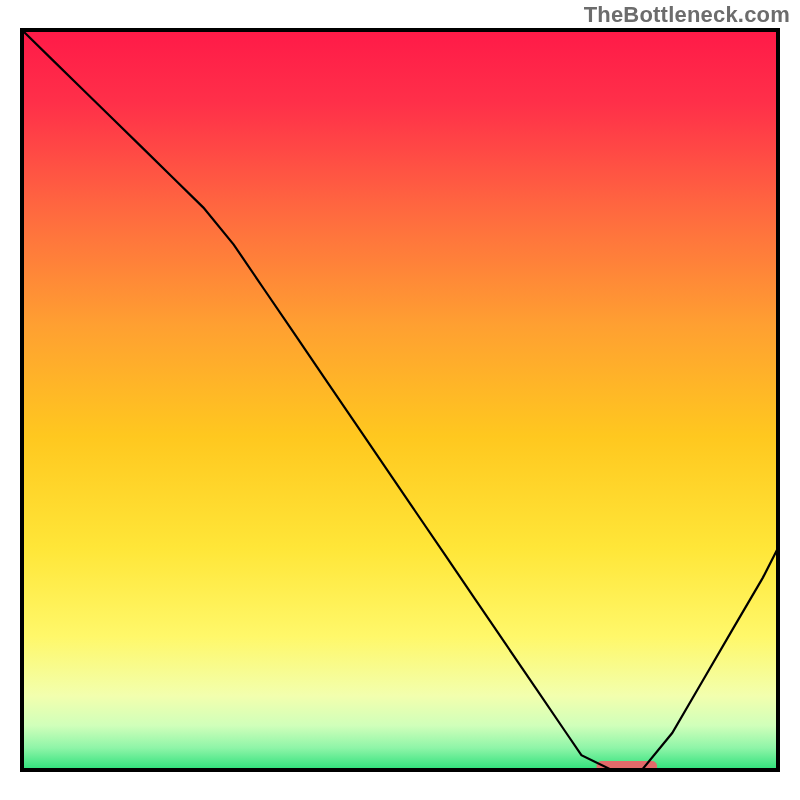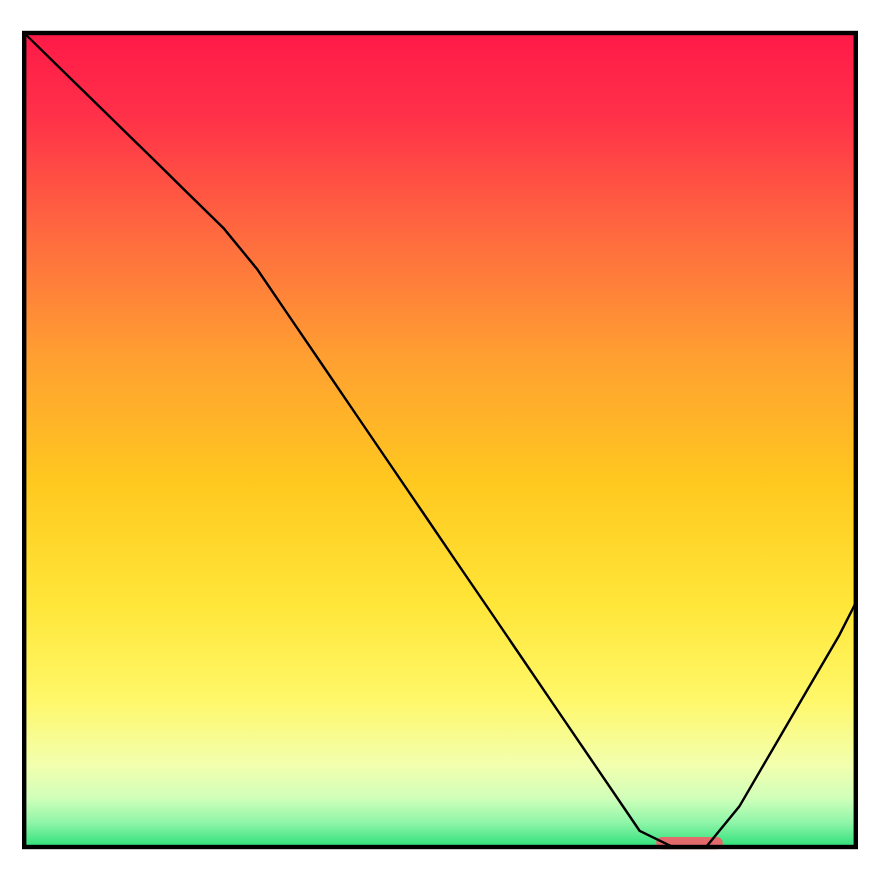--- a/index.html
+++ b/index.html
@@ -28,20 +28,21 @@
   svg {
     position: absolute;
     top: 0;
     left: 0;
   }
 </style>
 </head>
 <body>
 
 <div class="stage">
+  <div class="watermark">TheBottleneck.com</div>
 
   <svg id="chart-svg" width="800" height="800" viewBox="0 0 800 800">
     <defs>
       <linearGradient id="bg-grad" x1="0" y1="0" x2="0" y2="1">
           <stop offset="0.0%" stop-color="#ff1a48"></stop>
           <stop offset="10.0%" stop-color="#ff3049"></stop>
           <stop offset="25.0%" stop-color="#ff6b3f"></stop>
           <stop offset="40.0%" stop-color="#ffa031"></stop>
           <stop offset="55.0%" stop-color="#ffc81f"></stop>
           <stop offset="70.0%" stop-color="#ffe638"></stop>

